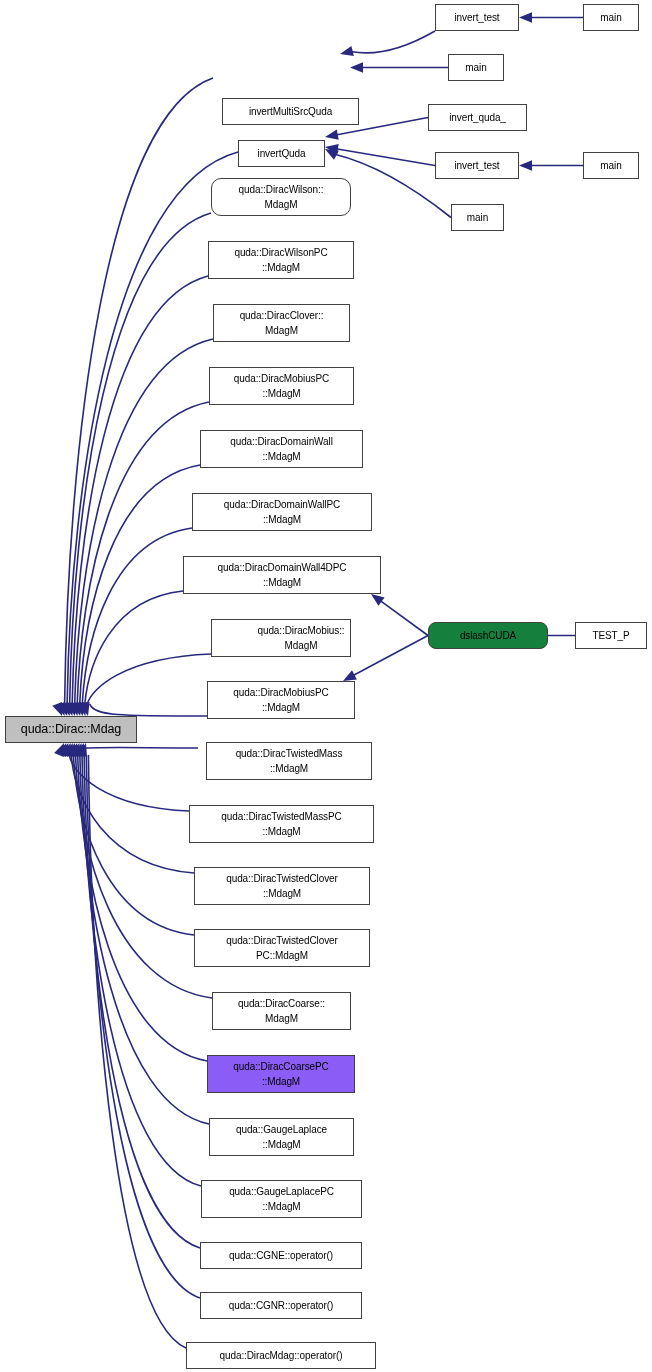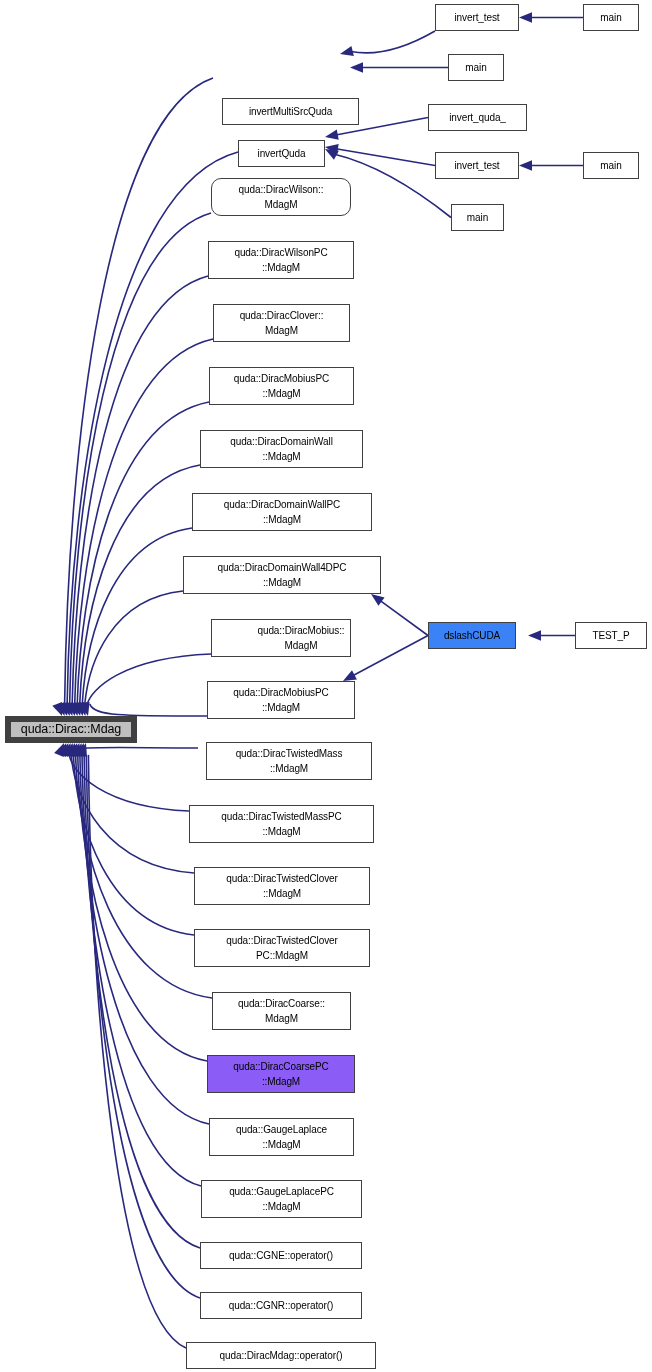--- a/index.html
+++ b/index.html
@@ -18,21 +18,21 @@
     justify-content:center;
     text-align:center;
     font-size:10px;
     line-height:15px;
     letter-spacing:-0.1px;
     white-space:pre-line;
     z-index:2;
   }
   .node.root{
     background:#bfbfbf;
-    border:6px solid #404040;
+    border:1px solid #404040;
     font-size:12.5px;
     text-align:center;
   }
 </style>
 </head>
 <body>
 
 <div id="graph">
   <svg id="edges" viewBox="0 0 652 1372" width="652" height="1372" xmlns="http://www.w3.org/2000/svg">
       <path d="M213,78 C104.28,116.28 68,448.03999999999996 64.59644328589089,704.4273597375054" fill="none" stroke="#28287e" stroke-width="1.6"></path>
@@ -120,21 +120,21 @@
       <div class="node" style="left: 209px; top: 367px; width: 145px; height: 38px; border-color: rgb(64, 64, 64); background: rgb(255, 255, 255); color: rgb(0, 0, 0);"><span>quda::DiracMobiusPC
 ::MdagM</span></div>
       <div class="node" style="left: 200px; top: 430px; width: 163px; height: 38px; border-color: rgb(64, 64, 64); background: rgb(255, 255, 255); color: rgb(0, 0, 0);"><span>quda::DiracDomainWall
 ::MdagM</span></div>
       <div class="node" style="left: 192px; top: 493px; width: 180px; height: 38px; border-color: rgb(64, 64, 64); background: rgb(255, 255, 255); color: rgb(0, 0, 0);"><span>quda::DiracDomainWallPC
 ::MdagM</span></div>
       <div class="node" style="left: 183px; top: 556px; width: 198px; height: 38px; border-color: rgb(64, 64, 64); background: rgb(255, 255, 255); color: rgb(0, 0, 0);"><span>quda::DiracDomainWall4DPC
 ::MdagM</span></div>
       <div class="node" style="left: 211px; top: 619px; width: 140px; height: 38px; border-color: rgb(64, 64, 64); background: rgb(255, 255, 255); color: rgb(0, 0, 0); padding-left: 40px;"><span>quda::DiracMobius::
 MdagM</span></div>
-      <div class="node" style="left: 428px; top: 622px; width: 88px; height: 27px; border-color: rgb(64, 64, 64); background: #3b82f6; color: rgb(0, 0, 0);"><span>dslashCUDA</span></div>
+      <div class="node" style="left: 428px; top: 622px; width: 120px; height: 27px; border-color: rgb(64, 64, 64); background: #15803d; color: rgb(0, 0, 0); border-radius: 8px;"><span>dslashCUDA</span></div>
       <div class="node" style="left: 575px; top: 622px; width: 72px; height: 27px; border-color: rgb(64, 64, 64); background: rgb(255, 255, 255); color: rgb(0, 0, 0);"><span>TEST_P</span></div>
       <div class="node" style="left: 207px; top: 681px; width: 148px; height: 38px; border-color: rgb(64, 64, 64); background: rgb(255, 255, 255); color: rgb(0, 0, 0);"><span>quda::DiracMobiusPC
 ::MdagM</span></div>
       <div class="node" style="left: 206px; top: 742px; width: 166px; height: 38px; border-color: rgb(64, 64, 64); background: rgb(255, 255, 255); color: rgb(0, 0, 0);"><span>quda::DiracTwistedMass
 ::MdagM</span></div>
       <div class="node" style="left: 189px; top: 805px; width: 185px; height: 38px; border-color: rgb(64, 64, 64); background: rgb(255, 255, 255); color: rgb(0, 0, 0);"><span>quda::DiracTwistedMassPC
 ::MdagM</span></div>
       <div class="node" style="left: 194px; top: 867px; width: 176px; height: 38px; border-color: rgb(64, 64, 64); background: rgb(255, 255, 255); color: rgb(0, 0, 0);"><span>quda::DiracTwistedClover
 ::MdagM</span></div>
       <div class="node" style="left: 194px; top: 929px; width: 176px; height: 38px; border-color: rgb(64, 64, 64); background: rgb(255, 255, 255); color: rgb(0, 0, 0);"><span>quda::DiracTwistedClover

